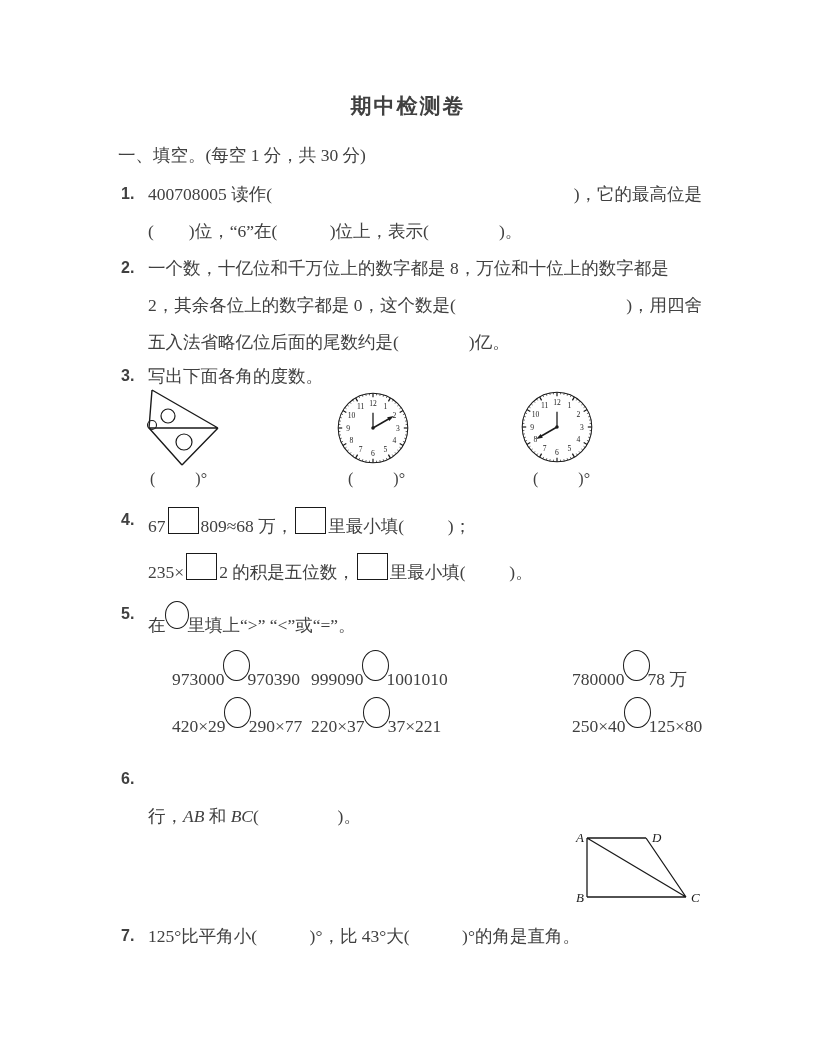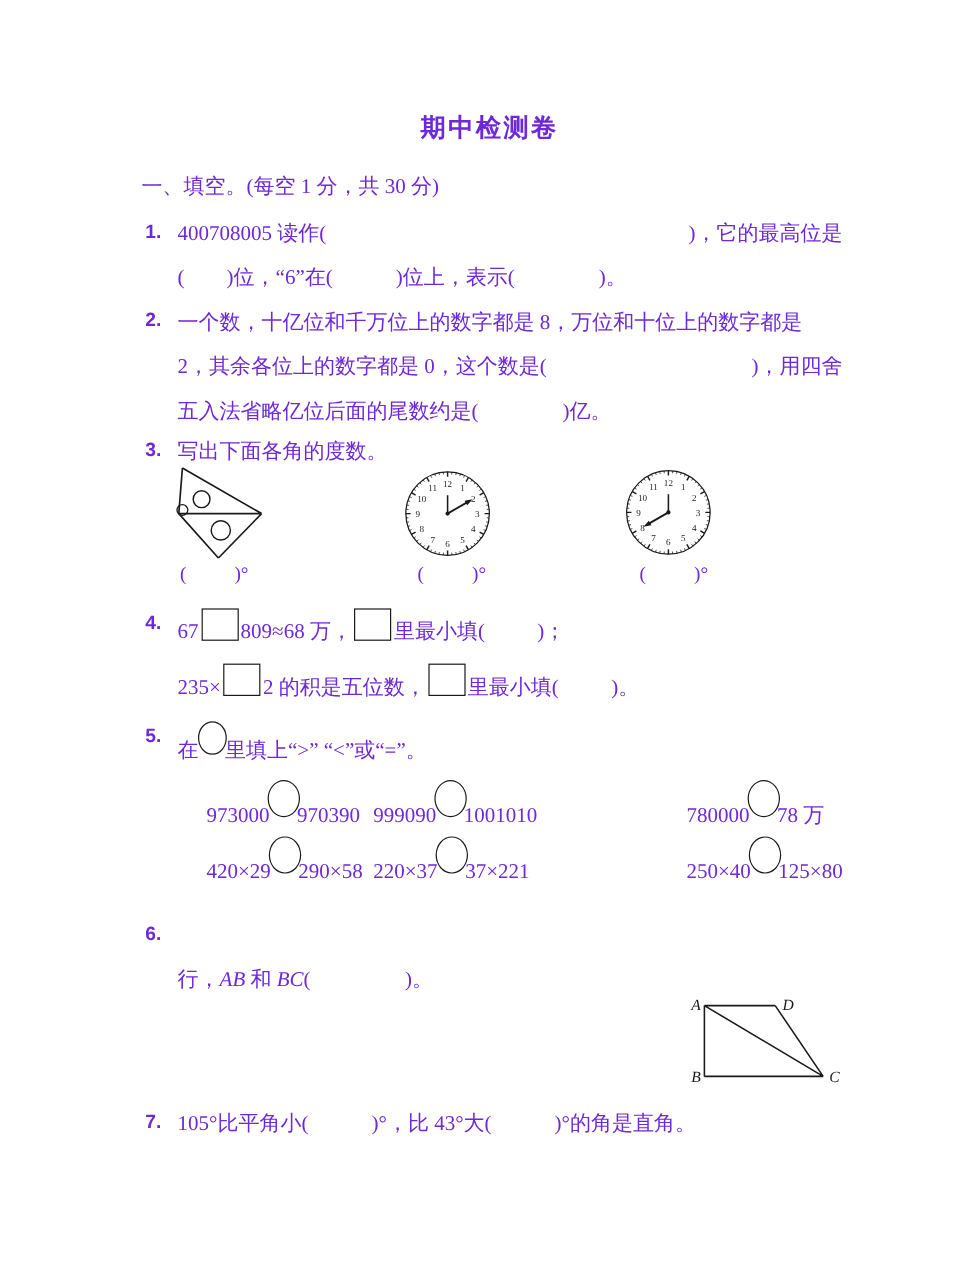--- a/index.html
+++ b/index.html
@@ -1,17 +1,17 @@
 <!DOCTYPE html>
 <html><head>
 <meta charset="utf-8">
 <style>
   html,body{margin:0;padding:0;background:#ffffff;}
   .page{position:relative;width:816px;height:1056px;background:#ffffff;overflow:hidden;
-        font-family:"Liberation Serif","DejaVu Serif",serif;color:#6d28d9;}
+        font-family:"Liberation Serif","DejaVu Serif",serif;color:#404040;}
   .title{position:absolute;left:0;top:92px;width:816px;text-align:center;margin:0;
          font-size:21px;font-weight:bold;letter-spacing:2px;}
   .line{position:absolute;left:148px;font-size:17.5px;line-height:26px;white-space:pre-wrap;}
   .line span{white-space:pre-wrap;}
   .sec{left:118px;font-size:17.5px;text-align:center;}
   .qnum{position:absolute;left:121px;font-size:16px;line-height:26px;
         font-family:"Liberation Sans","DejaVu Sans",sans-serif;font-weight:bold;}
   .flexline{display:flex;width:554px;}
   .spacer{flex:1;}
   .box{display:inline-block;width:29px;height:25px;border:1.4px solid #1a1a1a;
@@ -232,32 +232,32 @@
 
   <div class="qnum" style="top:601px">5.</div>
   <div class="line" style="top:601px"><span>在</span><span class="cmp-small"></span><span>里填上“&gt;” “&lt;”或“=”。</span></div>
 
   <div class="line q5row" style="top:650px">
     <span class="q5cell" style="left:0"><span>973000</span><span class="cmp"></span><span>970390</span></span>
     <span class="q5cell" style="left:139px"><span>999090</span><span class="cmp"></span><span>1001010</span></span>
     <span class="q5cell" style="left:400px"><span>780000</span><span class="cmp"></span><span>78 万</span></span>
   </div>
   <div class="line q5row" style="top:697px">
-    <span class="q5cell" style="left:0"><span>420×29</span><span class="cmp"></span><span>290×58</span></span>
+    <span class="q5cell" style="left:0"><span>420×29</span><span class="cmp"></span><span>290×77</span></span>
     <span class="q5cell" style="left:139px"><span>220×37</span><span class="cmp"></span><span>37×221</span></span>
     <span class="q5cell" style="left:400px"><span>250×40</span><span class="cmp"></span><span>125×80</span></span>
   </div>
 
   <div class="qnum" style="top:766px">6.</div>
   <div class="line" style="top:803px"><span>行，</span><span class="ital">AB</span><span> 和 </span><span class="ital">BC</span><span>(                  )。</span></div>
 
   <svg class="fig" style="left:560px;top:823px" width="150" height="90" viewBox="0 0 150 90">
     <path d="M27,15 L86,15 M27,15 L27,74 M27,74 L126,74 M86,15 L126,74 M27,15 L126,74" fill="none" stroke="#1a1a1a" stroke-width="1.3"></path>
     <text x="24" y="19" text-anchor="end" font-size="13" font-style="italic">A</text>
     <text x="92" y="19" font-size="13" font-style="italic">D</text>
     <text x="24" y="79" text-anchor="end" font-size="13" font-style="italic">B</text>
     <text x="131" y="79" font-size="13" font-style="italic">C</text>
   </svg>
 
   <div class="qnum" style="top:923px">7.</div>
-  <div class="line" style="top:923px">105°比平角小(            )°，比 43°大(            )°的角是直角。</div>
+  <div class="line" style="top:923px">125°比平角小(            )°，比 43°大(            )°的角是直角。</div>
 
 </div>
 
 </body></html>

